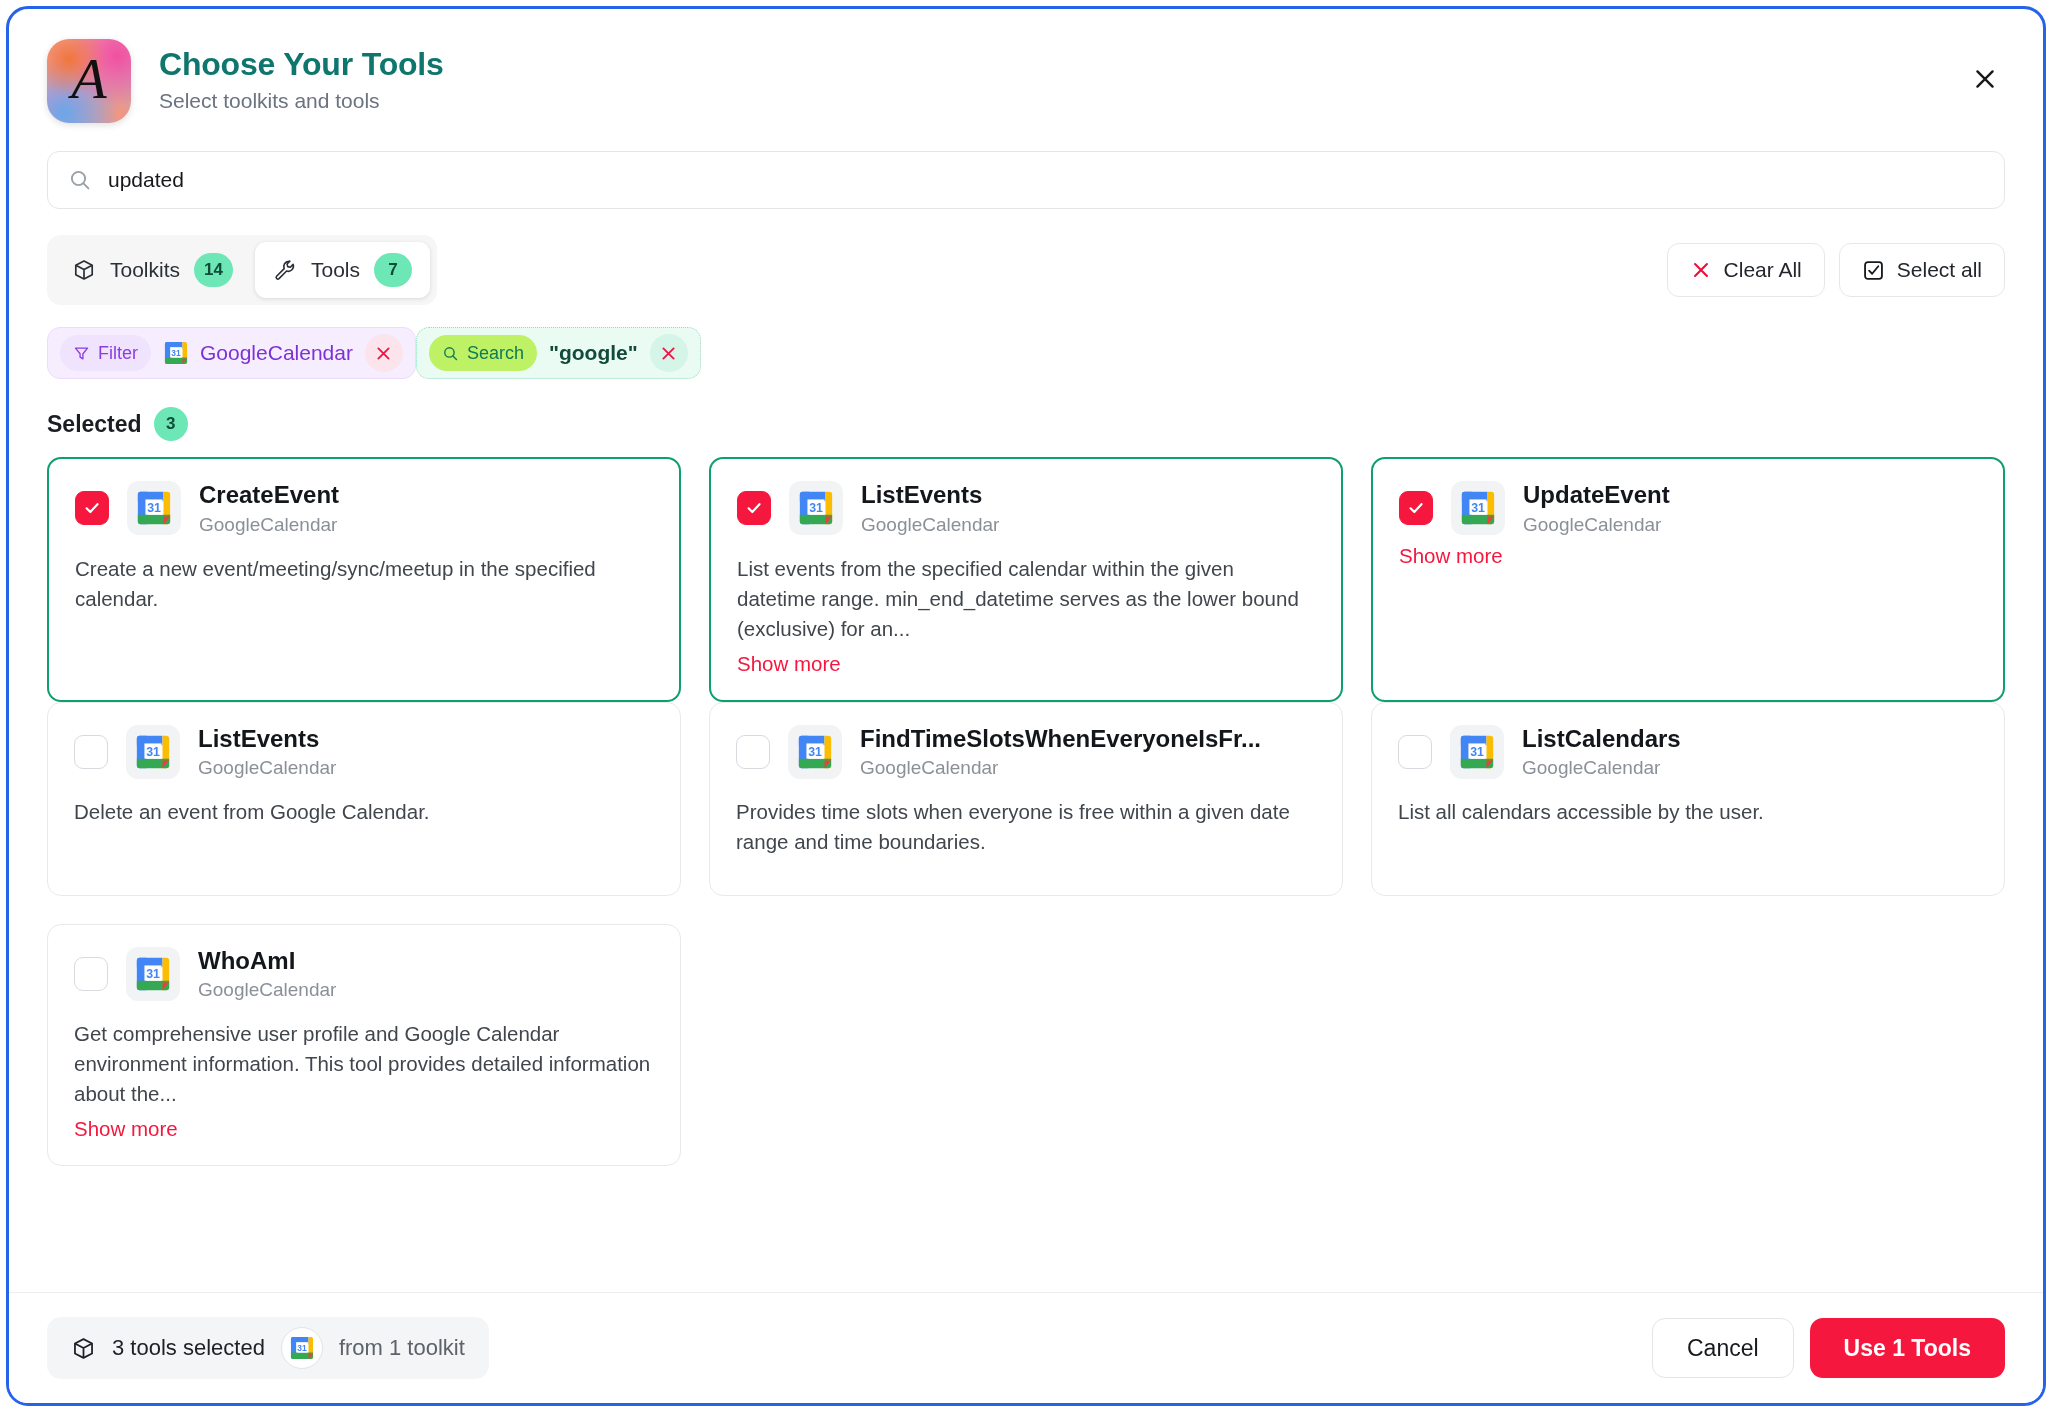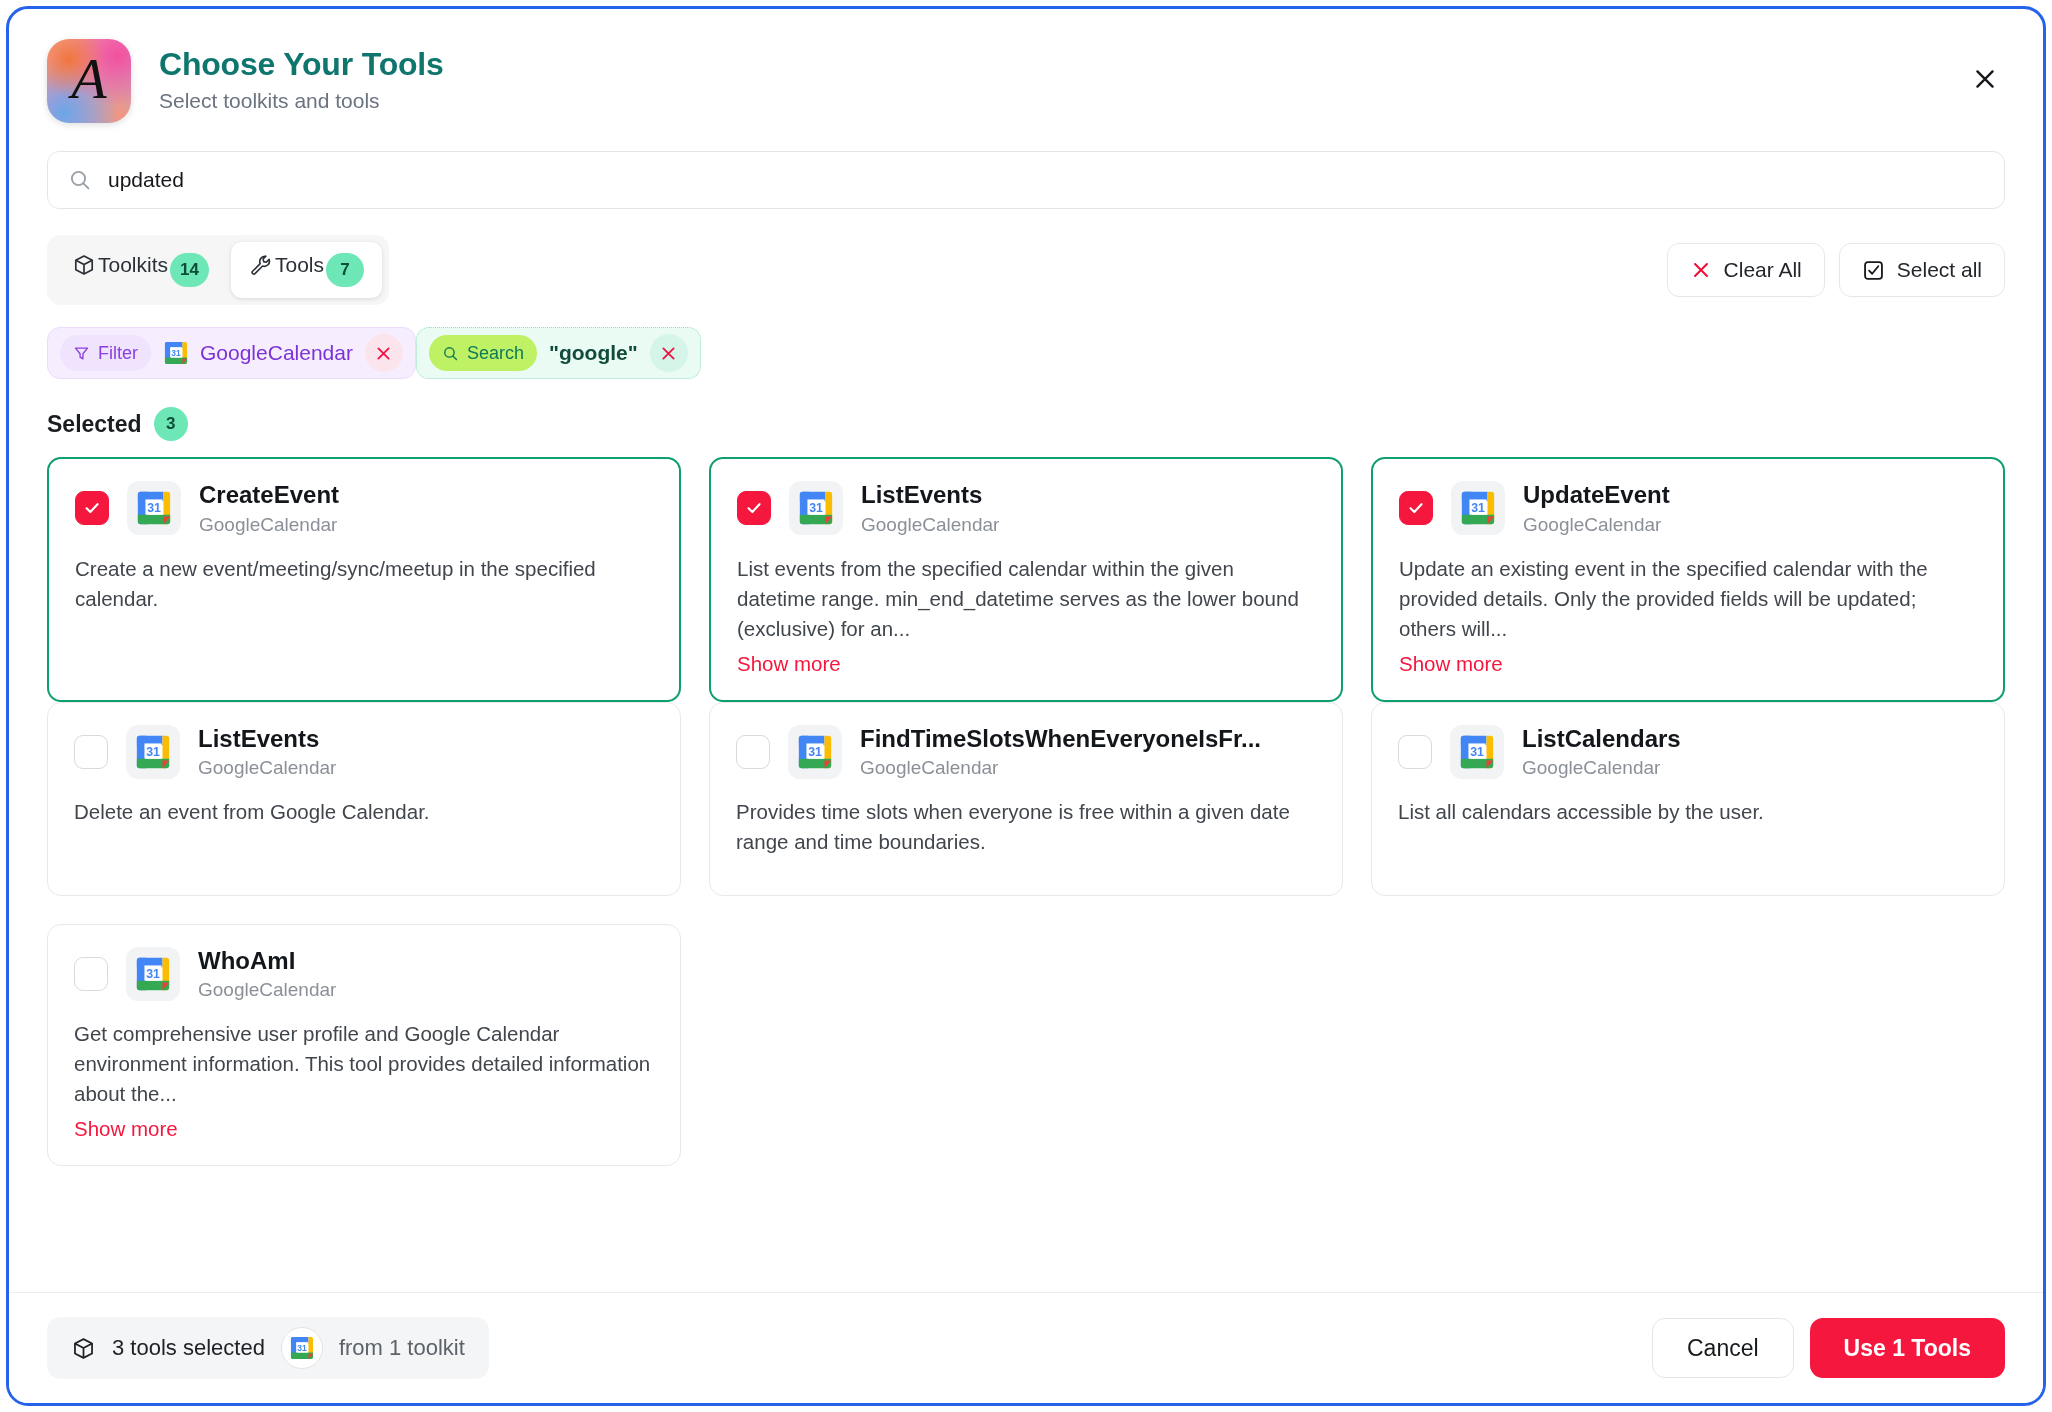--- a/index.html
+++ b/index.html
@@ -92,21 +92,21 @@
     padding: 26px 38px 0 38px; flex: 0 0 auto;
   }
   .segmented {
     display: flex; align-items: center;
     background: #f6f6f7;
     border-radius: 14px;
     padding: 7px;
     gap: 4px;
   }
   .seg {
-    display: flex; gap: 2px;
+    display: flex; align-items: center; gap: 14px;
     padding: 11px 18px;
     border-radius: 11px;
     font-size: 21px; color: #2b2f36;
     cursor: pointer;
     background: transparent;
     border: none;
     font-family: inherit;
   }
   .seg.active {
     background: #ffffff;
@@ -457,21 +457,20 @@
   <path d="M30 29h7l-7 8z" fill="#ea4335"></path>
   <rect x="11" y="11" width="18" height="16" fill="#fff"></rect>
   <text x="20" y="24.5" font-family="Liberation Sans, sans-serif" font-size="13" font-weight="bold" fill="#4285f4" text-anchor="middle">31</text>
 </svg>
             </span>
             <div class="card-heading">
               <div class="tool-name">UpdateEvent</div>
               <div class="tool-kit">GoogleCalendar</div>
             </div>
           </div>
-          <div class="tool-desc">Update an existing event in the specified calendar with the provided details. Only the provided fields will be updated; others will...</div>
           <div class="show-more">Show more</div>
         </div>
       </div>
 
     <div class="grid" id="all-grid">
         <div class="card">
           <div class="card-top">
             <span class="cb"></span>
             <span class="tool-icon-wrap">
               <svg class="gcal" width="38" height="38" viewBox="0 0 40 40">

